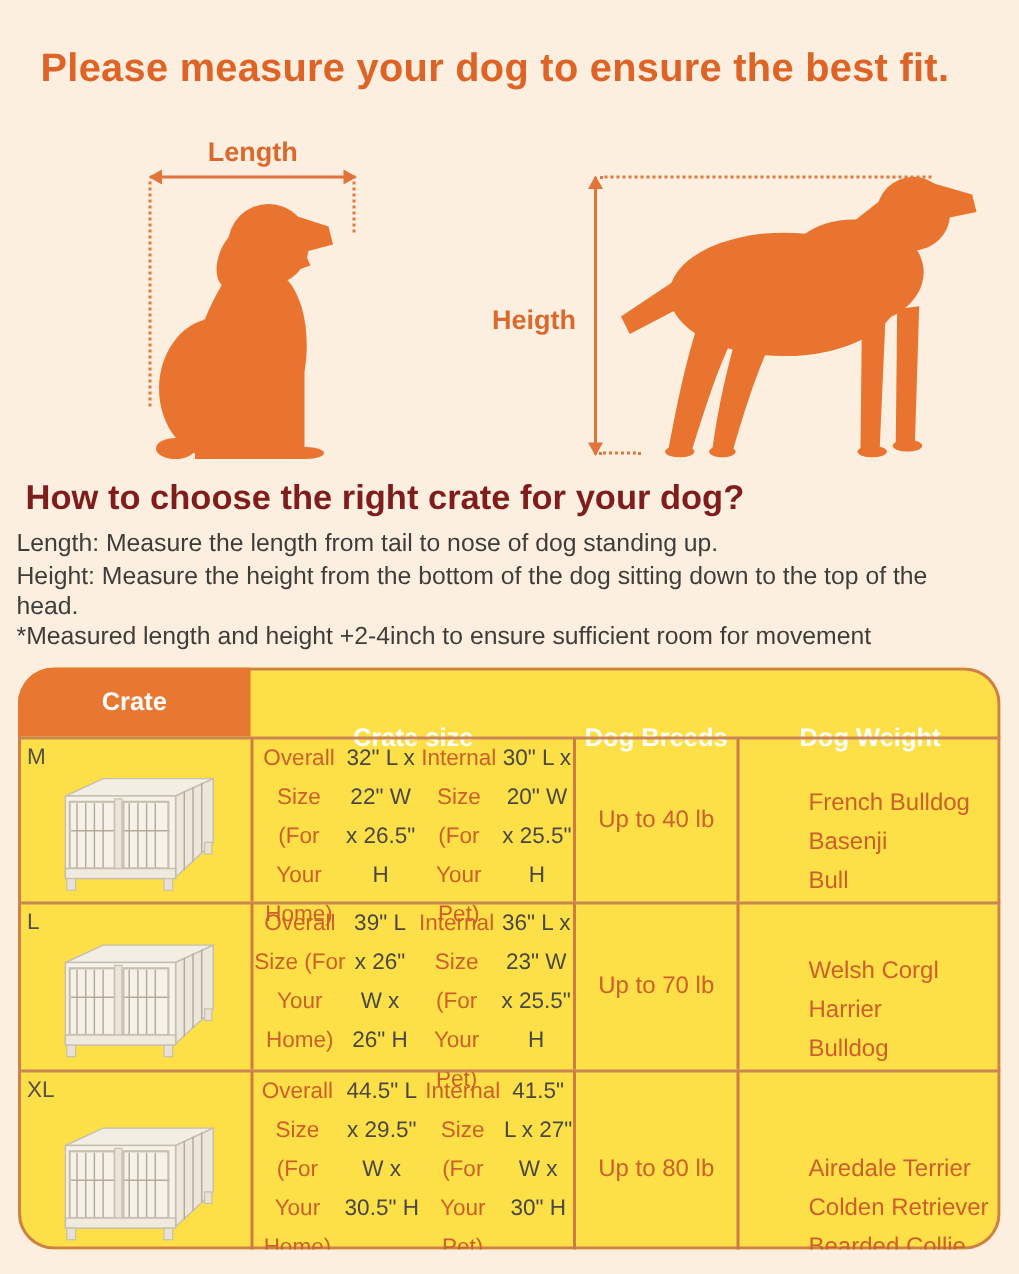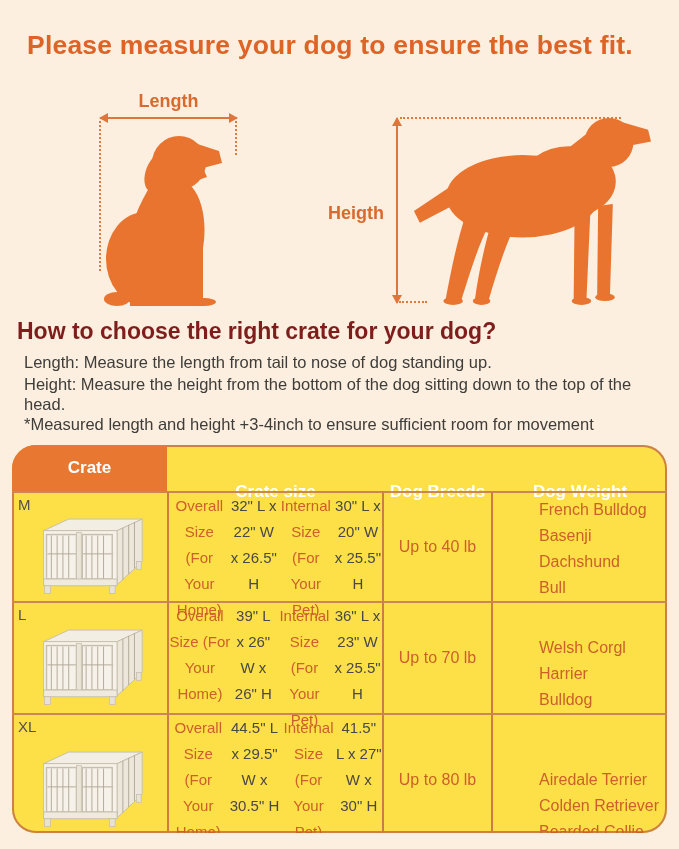--- a/index.html
+++ b/index.html
@@ -14,21 +14,21 @@
   .title{
     position:absolute;left:27px;top:30px;width:640px;
     font-size:26.5px;font-weight:700;color:#dd6327;letter-spacing:.2px;
     white-space:nowrap;
   }
   .section-heading{
     position:absolute;left:17px;top:318px;
     font-size:23px;font-weight:700;color:#7f1d1d;white-space:nowrap;
   }
   .para{
-    position:absolute;left:24px;color:#3e3d3a;font-size:16.5px;line-height:20px;margin:0;
+    position:absolute;left:11px;color:#3e3d3a;font-size:16.5px;line-height:20px;margin:0;
   }
   .g1{top:352px;white-space:nowrap;}
   .g2{top:374px;width:620px;}
   .g3{top:414px;white-space:nowrap;}
 
   
   .dia-label{
     position:absolute;color:#d9692d;font-size:18px;font-weight:600;
   }
   .len-label{left:100px;top:91px;width:137px;text-align:center;}
@@ -184,21 +184,21 @@
       <path d="M84 108 C76 136 70 162 66 192 L80 192 C88 164 96 140 104 122 Z"></path>
       <ellipse cx="44" cy="192" rx="10" ry="4"></ellipse>
       <ellipse cx="73" cy="192" rx="9" ry="4"></ellipse>
       <polygon points="52,68 4,100 10,112 56,88"></polygon>
     </g>
   </svg>
 
   <div class="section-heading">How to choose the right crate for your dog?</div>
   <p class="para g1">Length: Measure the length from tail to nose of dog standing up.</p>
   <p class="para g2">Height: Measure the height from the bottom of the dog sitting down to the top of the head.</p>
-  <p class="para g3">*Measured length and height +3-4inch to ensure sufficient room for movement</p>
+  <p class="para g3">*Measured length and height +2-4inch to ensure sufficient room for movement</p>
 
   <div class="crate-table">
 
     <div class="th">Crate</div>
     <div class="th bl">Crate size</div>
     <div class="th bl">Dog Breeds</div>
     <div class="th bl">Dog Weight</div>
 
     <div class="td c-crate">
       <span class="rlabel">M</span>
@@ -211,21 +211,20 @@
       <div class="d">32" L x 22" W x 26.5" H</div>
       <div class="o">Internal Size (For Your Pet)</div>
       <div class="d">30" L x 20" W x 25.5" H</div>
     </div>
     <div class="td bl c-weight">
       <span>Up to 40 lb</span>
     </div>
     <div class="td bl c-breeds">
       <div>French Bulldog</div>
       <div>Basenji</div>
-      <div>Dachshund</div>
       <div>Bull</div>
     </div>
 
     <div class="td c-crate">
       <span class="rlabel">L</span>
       <svg class="crate-img" viewBox="0 0 120 96">
           <use href="#crateSym"></use>
         </svg>
     </div>
     <div class="td bl c-size">

